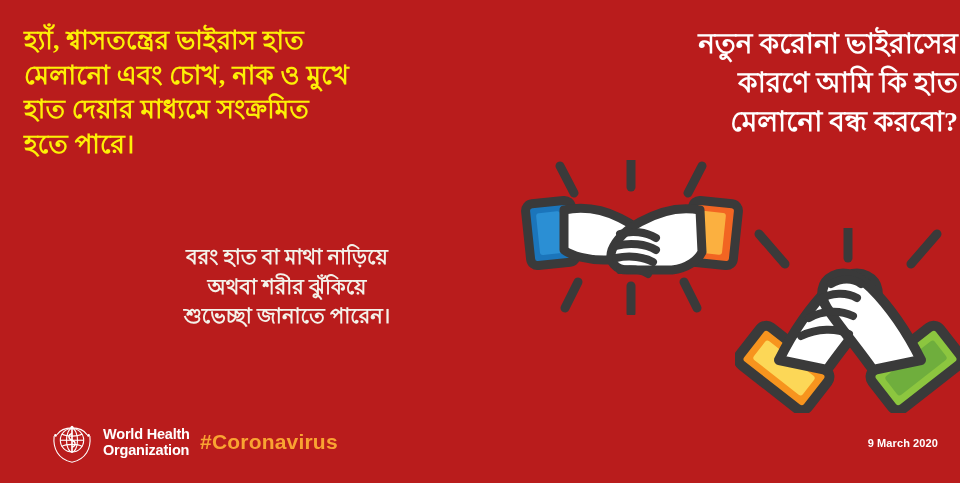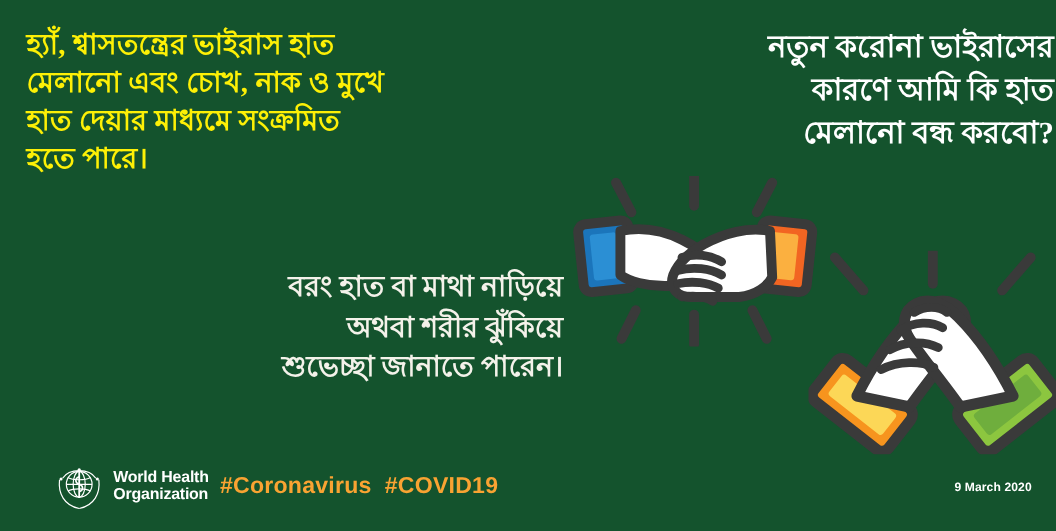--- a/index.html
+++ b/index.html
@@ -5,21 +5,21 @@
   html, body {
     margin: 0;
     padding: 0;
     background: #ffffff;
   }
   #poster {
     position: relative;
     width: 960px;
     height: 483px;
     overflow: hidden;
-    background: #14532d;
+    background: #b91c1c;
     font-family: "Liberation Sans", "DejaVu Sans", sans-serif;
   }
 
   
   .answer-yellow {
     position: absolute;
     left: 24px;
     top: 24px;
     width: 440px;
     color: #fdf006;
@@ -32,24 +32,24 @@
     text-align: left;
   }
   .answer-white {
     position: absolute;
     left: 62px;
     top: 243px;
     width: 450px;
     color: #f4f2ea;
     font-family: "Liberation Serif", "DejaVu Serif", serif;
     font-weight: bold;
-    font-size: 26px;
+    font-size: 21px;
     line-height: 1.41;
     white-space: pre-line;
-    text-align: right;
+    text-align: center;
   }
 
   
   .question {
     position: absolute;
     left: 518px;
     top: 24px;
     width: 440px;
     color: #ffffff;
     font-family: "Liberation Serif", "DejaVu Serif", serif;
@@ -231,19 +231,18 @@
           <circle cx="8" cy="21" r="2"></circle>
           <circle cx="56" cy="21" r="2"></circle>
         </g>
       </svg>
       <div class="who-words">World Health
 Organization</div>
     </div>
 
     <div class="hashtags">
       <span>#Coronavirus</span>
-      <span>#COVID19</span>
     </div>
 
     <div class="date-stamp">9 March 2020</div>
   </div>
 
 </div>
 
 </body></html>

